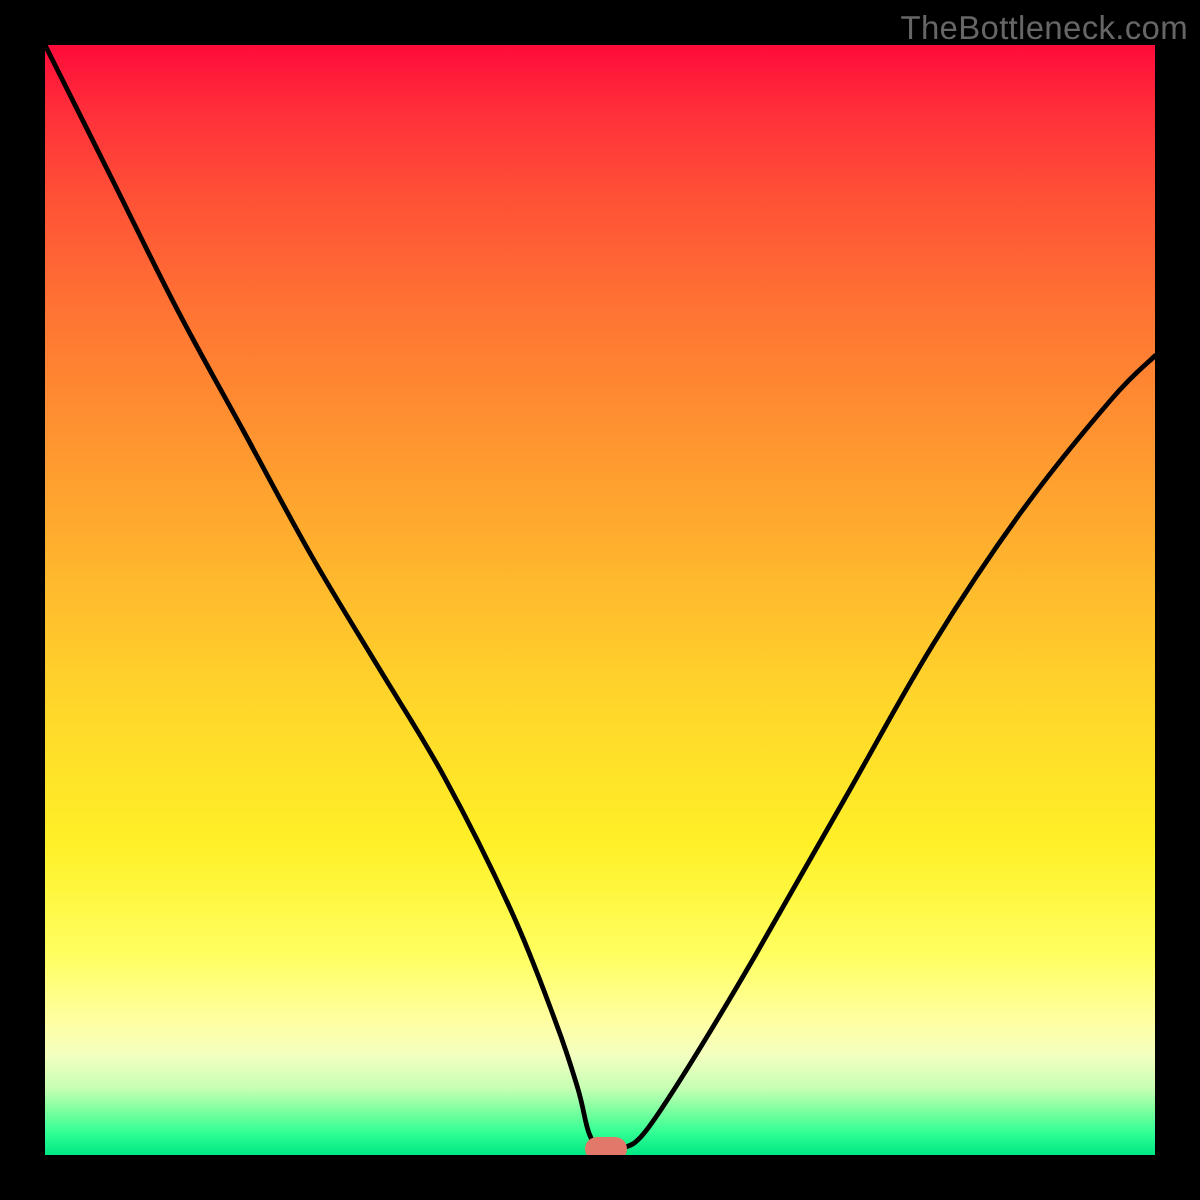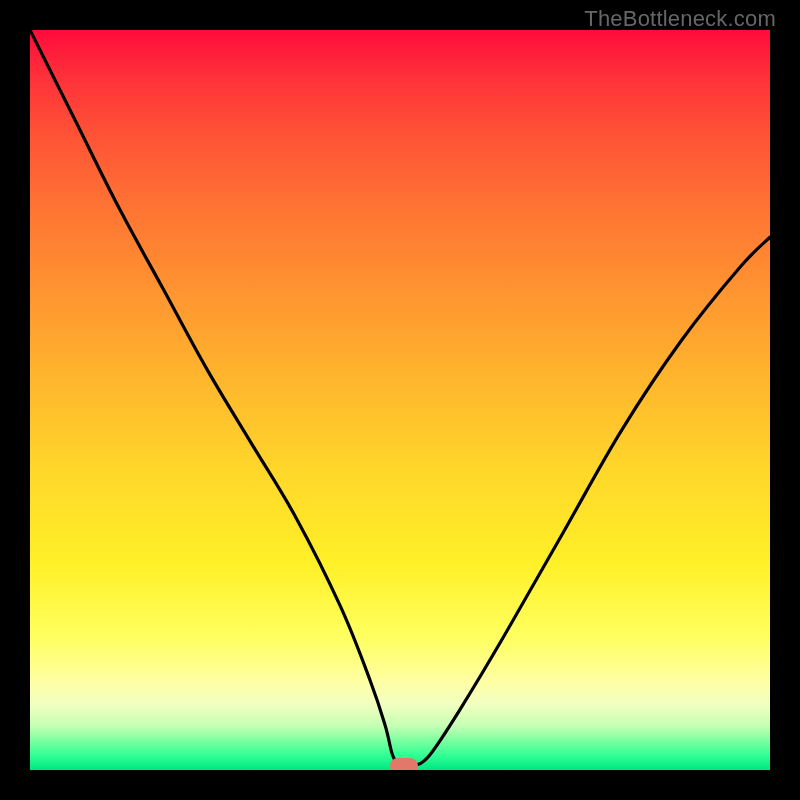--- a/index.html
+++ b/index.html
@@ -49,21 +49,21 @@
       #00e783 100%
     );
   }
   .curve-svg {
     position: absolute;
     inset: 0;
   }
   .watermark {
     position: absolute;
     top: 6px;
-    right: 24px;
+    right: 8px;
     color: #666666;
     font-size: 22px;
     font-weight: 500;
     letter-spacing: 0.2px;
     user-select: none;
   }
   .marker {
     position: absolute;
     width: 28px;
     height: 16px;

